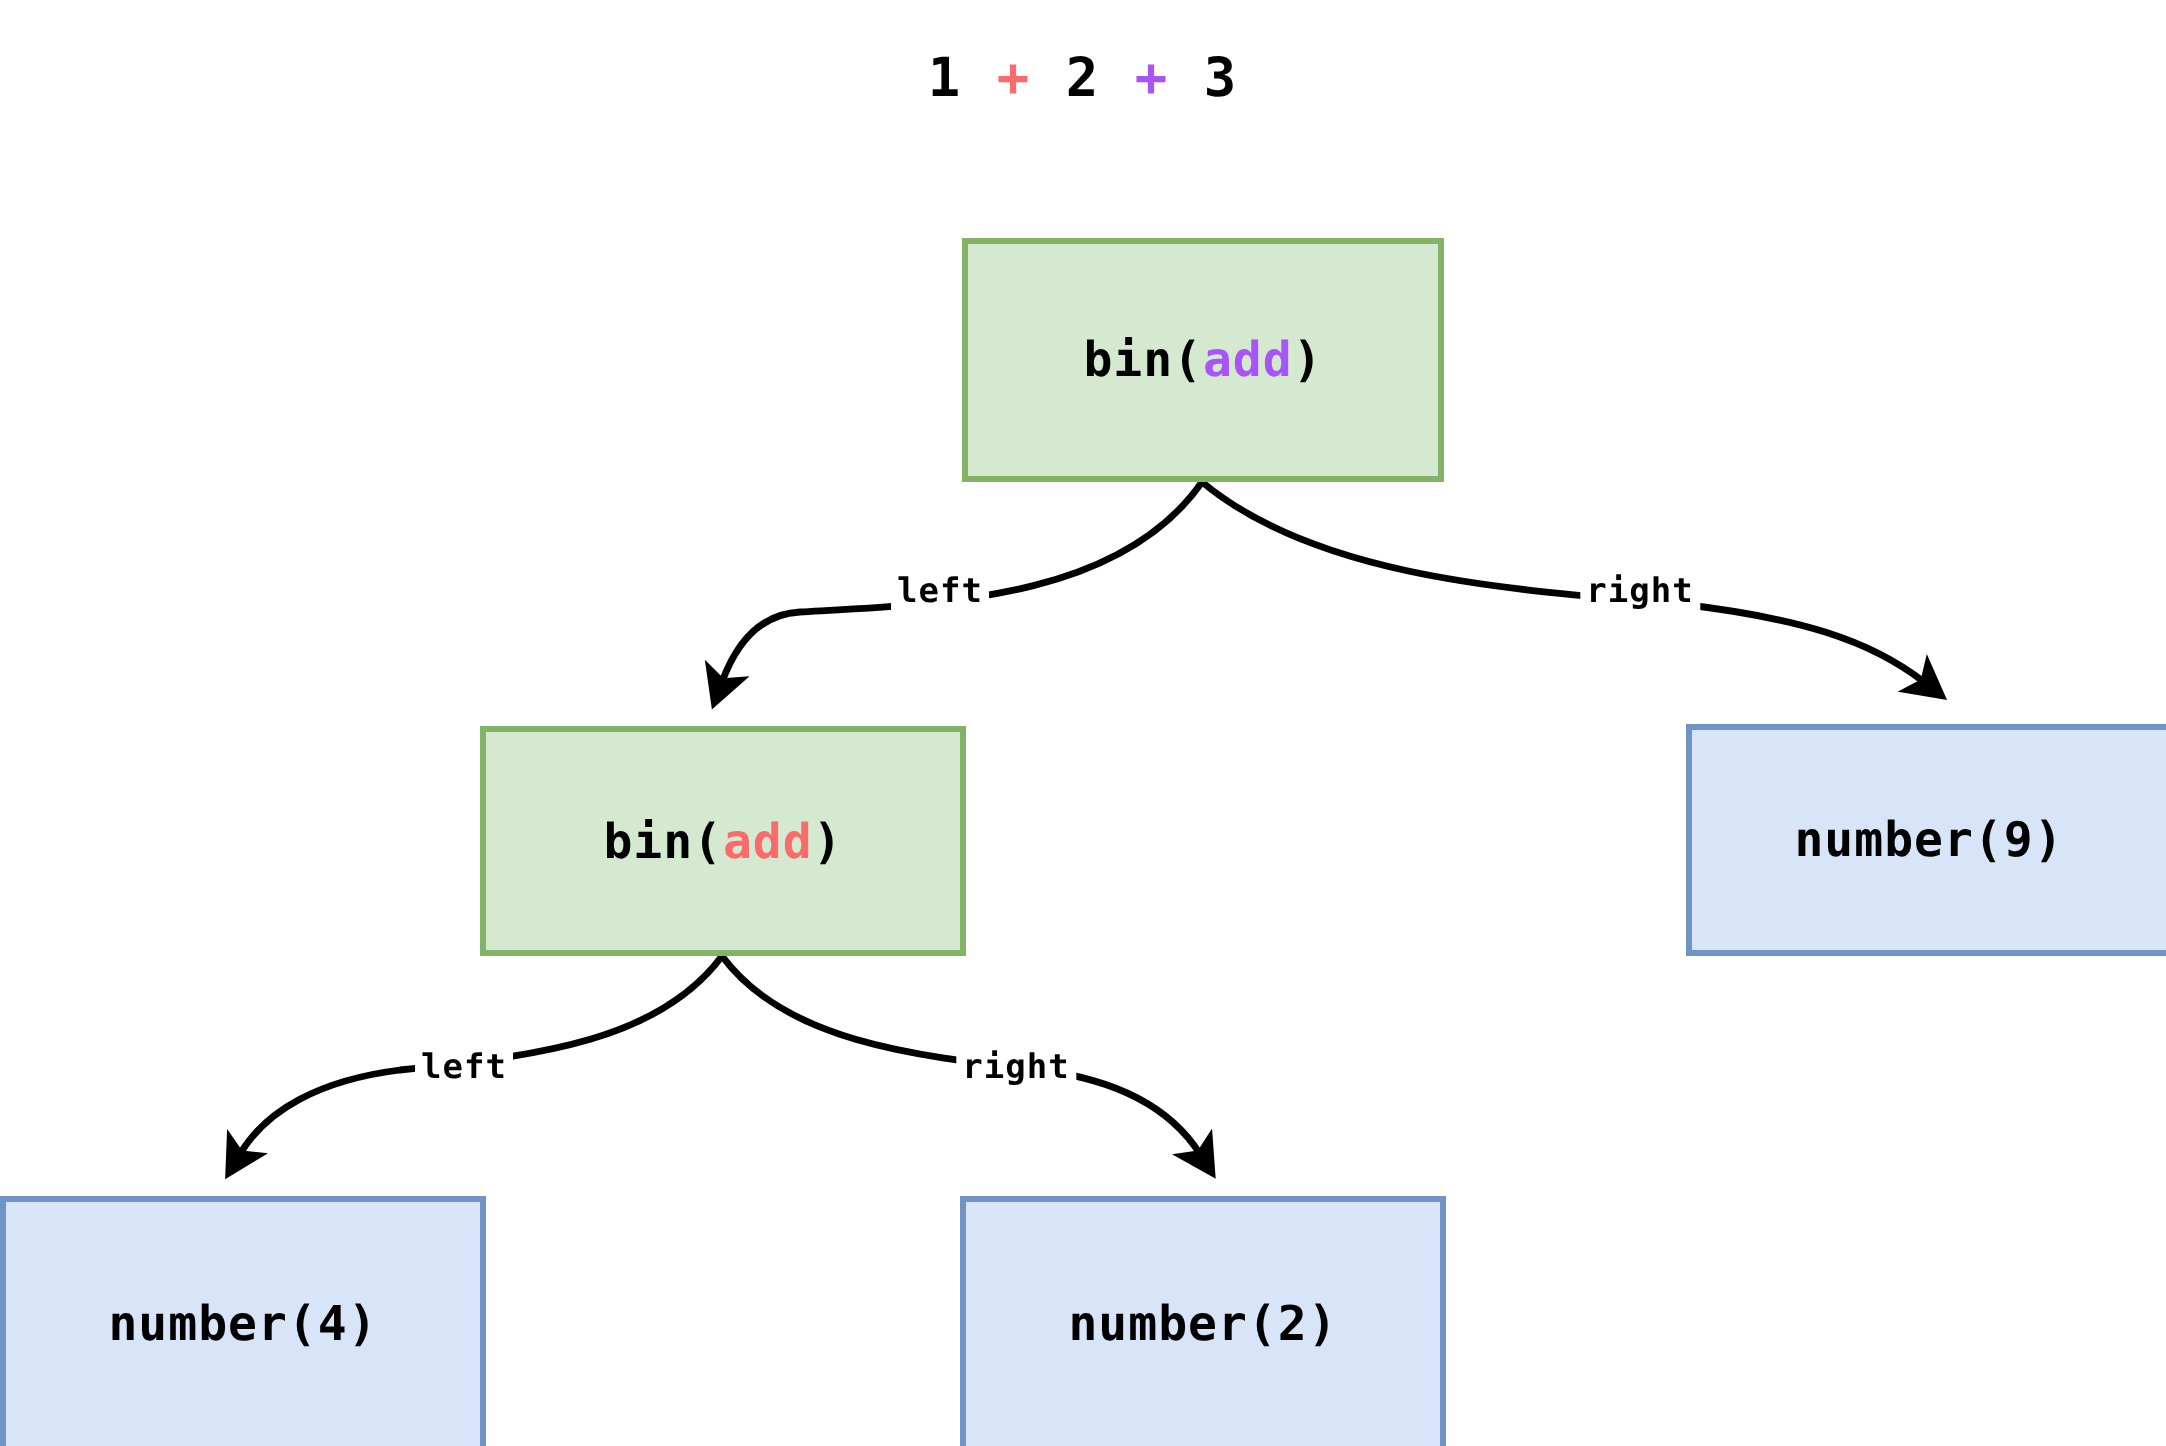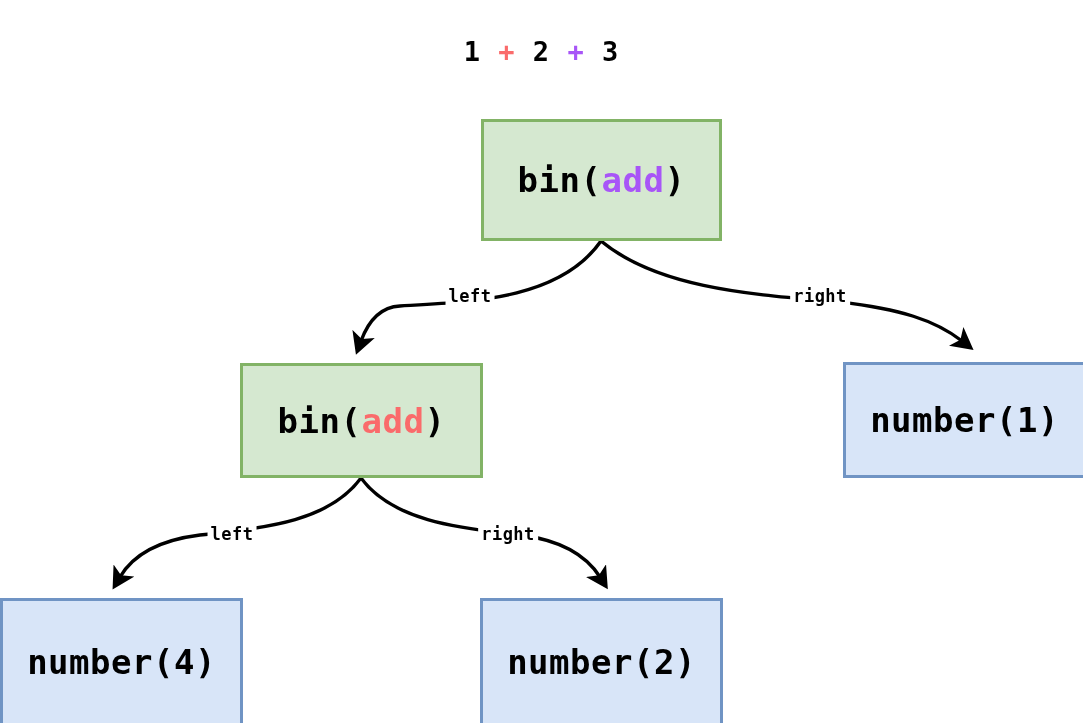--- a/index.html
+++ b/index.html
@@ -21,41 +21,41 @@
     position: absolute;
     left: 0;
     top: 0;
     width: 1083px;
     height: 723px;
     pointer-events: none;
   }
   .title {
     position: absolute;
     left: 0;
-    top: 36px;
+    top: 24px;
     width: 1083px;
     text-align: center;
     font-family: "DejaVu Sans Mono", monospace;
     font-size: 27px;
     font-weight: bold;
     letter-spacing: 1px;
     color: #000000;
     white-space: pre;
   }
   .title .op1 { color: #fa6b6b; }
   .title .op2 { color: #a855f7; }
 
   .node {
     position: absolute;
     box-sizing: border-box;
     display: flex;
     align-items: center;
     justify-content: center;
     font-family: "DejaVu Sans Mono", monospace;
-    font-size: 34px;
+    font-size: 24px;
     font-weight: bold;
     letter-spacing: 0.5px;
     color: #000000;
     white-space: pre;
   }
   .node.green {
     background: #d5e8d0;
     border: 3px solid #82b366;
   }
   .node.blue {
@@ -95,21 +95,21 @@
         <path d="M 601 241 C 560 300 470 302 400 306 C 380 307 368 322 361 341" fill="none" stroke="#000000" stroke-width="3.4" stroke-linecap="round" marker-end="url(#arrowhead)"></path>
         <path d="M 601 241 C 660 290 760 295 840 302 C 900 309 935 320 962 341" fill="none" stroke="#000000" stroke-width="3.4" stroke-linecap="round" marker-end="url(#arrowhead)"></path>
         <path d="M 361 478 C 330 520 270 528 200 535 C 160 540 133 555 120 577" fill="none" stroke="#000000" stroke-width="3.4" stroke-linecap="round" marker-end="url(#arrowhead)"></path>
         <path d="M 361 478 C 392 520 455 528 520 535 C 560 540 586 555 600 577" fill="none" stroke="#000000" stroke-width="3.4" stroke-linecap="round" marker-end="url(#arrowhead)"></path>
       </g>
   </svg>
 
   <div id="nodes-layer">
       <div class="node green" style="left: 481px; top: 119px; width: 241px; height: 122px;"><span><span>bin(</span><span class="accent-purple">add</span><span>)</span></span></div>
       <div class="node green" style="left: 240px; top: 363px; width: 243px; height: 115px;"><span><span>bin(</span><span class="accent-red">add</span><span>)</span></span></div>
-      <div class="node blue" style="left: 843px; top: 362px; width: 243px; height: 116px;"><span><span>number(1)</span></span></div>
+      <div class="node blue" style="left: 843px; top: 362px; width: 243px; height: 116px;"><span><span>number(9)</span></span></div>
       <div class="node blue" style="left: 0px; top: 598px; width: 243px; height: 128px;"><span><span>number(4)</span></span></div>
       <div class="node blue" style="left: 480px; top: 598px; width: 243px; height: 128px;"><span><span>number(2)</span></span></div>
     </div>
   <div id="labels-layer">
       <div class="edge-label" style="left: 470px; top: 296px;">left</div>
       <div class="edge-label" style="left: 820px; top: 296px;">right</div>
       <div class="edge-label" style="left: 232px; top: 534px;">left</div>
       <div class="edge-label" style="left: 508px; top: 534px;">right</div>
     </div>
 

